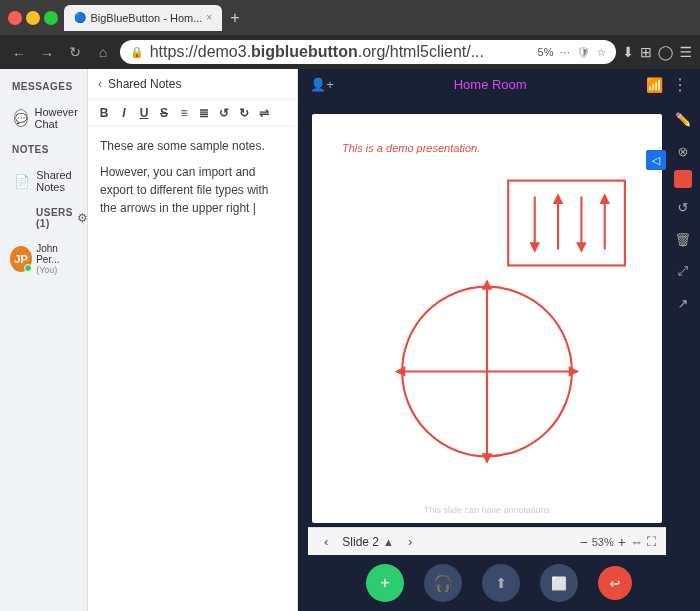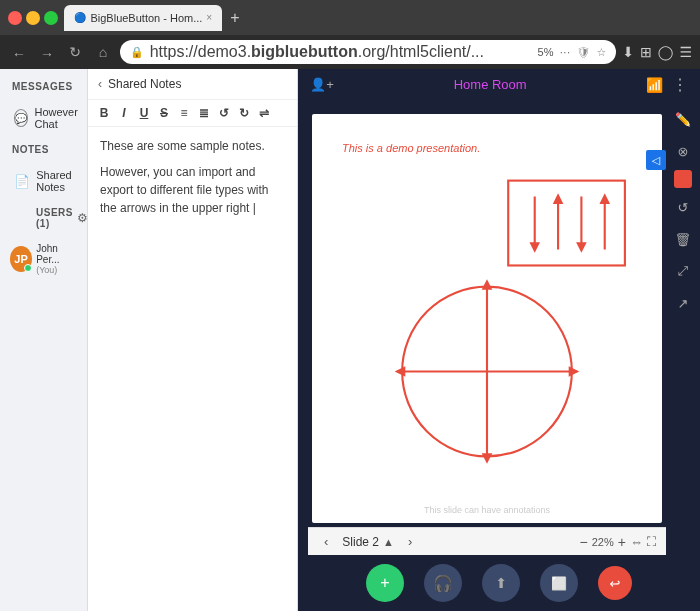--- a/index.html
+++ b/index.html
@@ -247,21 +247,21 @@
 
         <div class="slide-controls">
           <span class="slide-nav-btn">‹</span>
           <div class="slide-indicator">
             <span>Slide 2</span>
             <span class="slide-arrow-btn">▲</span>
           </div>
           <span class="slide-nav-btn">›</span>
           <div class="zoom-controls">
             <span class="zoom-btn">−</span>
-            <span class="zoom-text">22%</span>
+            <span class="zoom-text">53%</span>
             <span class="zoom-btn">+</span>
             <span class="fit-btn">⇔</span>
             <span class="fit-btn">⛶</span>
           </div>
         </div>
       </div>
 
       <div class="drawing-tools">
         <div class="draw-tool-btn">✏️</div>
         <div class="draw-tool-btn">⊗</div>

